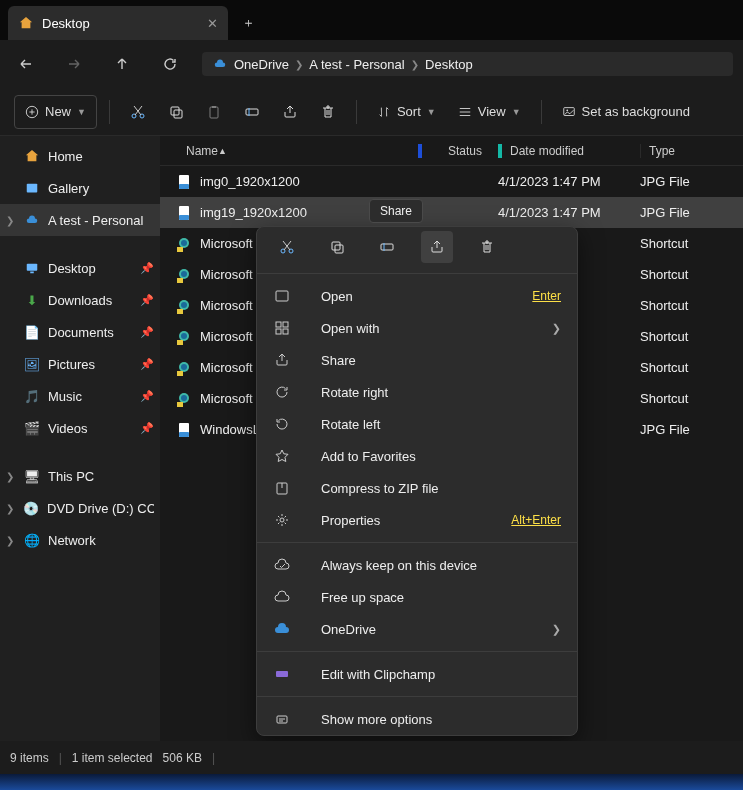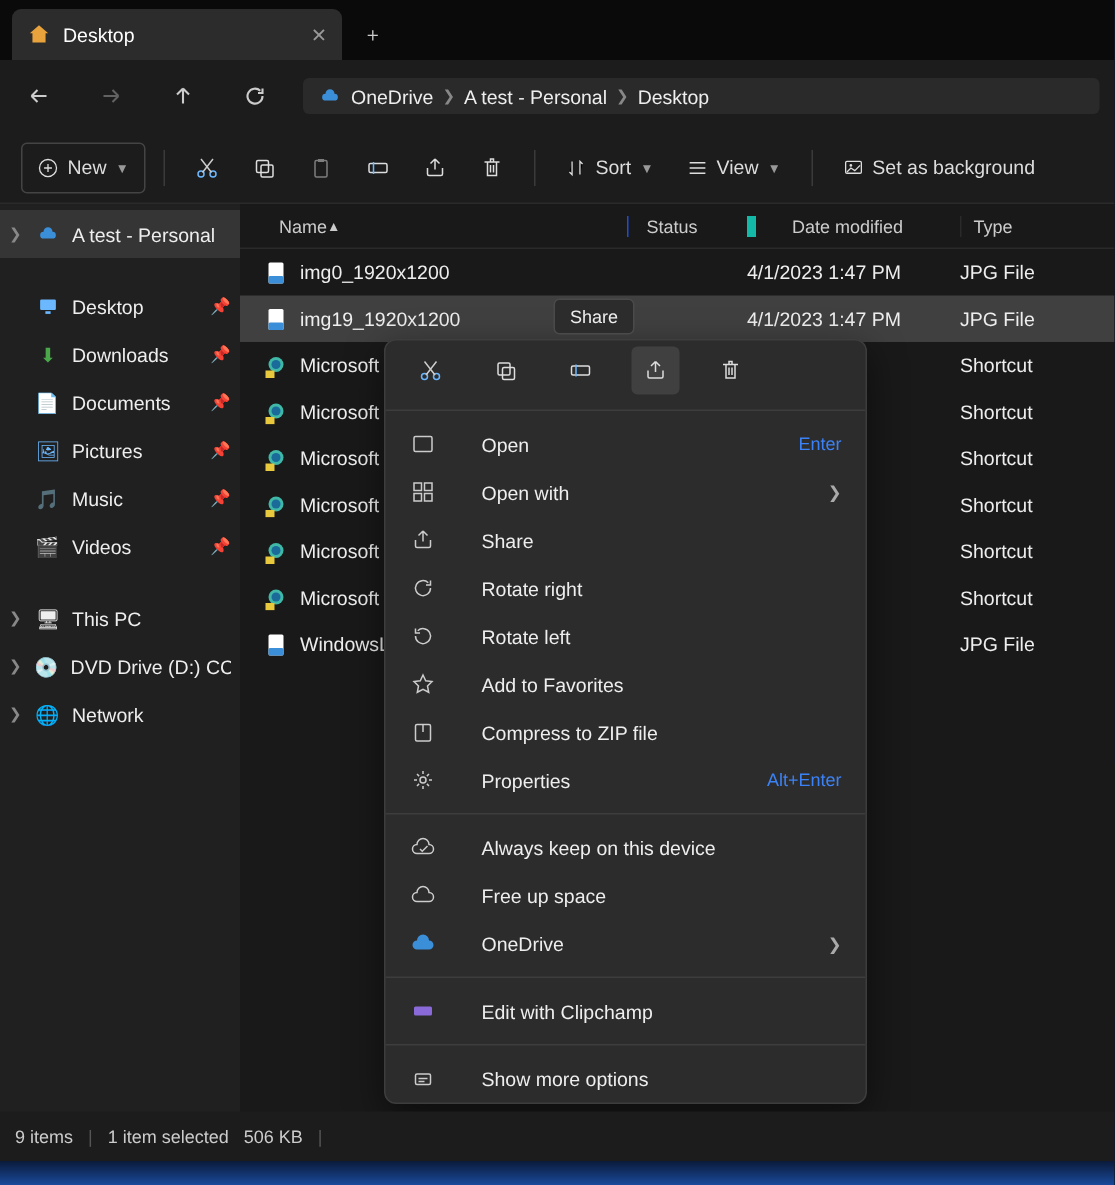--- a/index.html
+++ b/index.html
@@ -32,22 +32,22 @@
     .sb-item { height: 32px; display: flex; align-items: center; padding: 0 6px; gap: 8px; color: #eee; position: relative; }
     .sb-item.sel { background: #353535; }
     .sb-item .exp { color: #888; font-size: 10px; width: 10px; }
     .sb-item .pin { margin-left: auto; color: #888; font-size: 11px; }
     .sb-spacer { height: 16px; }
     
     
     .filearea { flex: 1; background: #191919; display: flex; flex-direction: column; }
     .cols { height: 30px; display: flex; align-items: center; border-bottom: 1px solid #2a2a2a; color: #ccc; font-size: 12px; }
     .col-name { flex: 0 0 258px; padding-left: 26px; display:flex; align-items:center; }
-    .col-status { flex: 0 0 80px; padding-left: 12px; border-left: 1px solid #1d4ed8; }
-    .col-date { flex: 0 0 142px; padding-left: 24px; border-left: 6px solid #14b8a6; }
+    .col-status { flex: 0 0 80px; padding-left: 26px; border-left: 4px solid #1d4ed8; }
+    .col-date { flex: 0 0 142px; padding-left: 8px; border-left: 4px solid #14b8a6; }
     .col-type { flex: 1; padding-left: 8px; border-left: 1px solid #2a2a2a; }
     .row { height: 31px; display: flex; align-items: center; font-size: 13px; color: #eee; }
     .row.sel { background: #404040; }
     .row .c-name { flex: 0 0 258px; padding-left: 16px; display: flex; gap: 8px; white-space: nowrap; overflow: hidden; }
     .row .c-status { flex: 0 0 80px; }
     .row .c-date { flex: 0 0 142px; }
     .row .c-type { flex: 1; }
     
     
     .statusbar { height: 33px; background: #1c1c1c; display: flex; align-items: center; padding: 0 10px; color: #ccc; font-size: 12px; gap: 10px; position: absolute; bottom: 16px; left: 0; right: 0;}
@@ -56,21 +56,21 @@
     
     .taskglow { position: absolute; bottom: 0; left: 0; right: 0; height: 16px; background: linear-gradient(to top, #1a4a9a, transparent); }
     
     
     .ctx { position: absolute; left: 256px; top: 226px; width: 322px; background: #2c2c2c; border: 1px solid #3d3d3d; border-radius: 8px; box-shadow: 0 8px 24px rgba(0,0,0,0.5); overflow: hidden; }
     .ctx-icons { height: 40px; display: flex; align-items: center; padding: 0 14px; gap: 18px; }
     .ctx-iconbtn { width: 32px; height: 32px; display: flex; align-items: center; justify-content: center; color: #ddd; border-radius: 4px; }
     .ctx-iconbtn.hl { background: #404040; }
     .ctx-sep { height: 1px; background: #3d3d3d; margin: 6px 0; }
     .ctx-item { height: 32px; display: flex; align-items: center; padding: 0 16px; gap: 30px; color: #eee; }
-    .ctx-item .shortcut { margin-left: auto; color: #3b82f6; font-size: 12px; }
+    .ctx-item .shortcut { margin-left: auto; color: #fde047; font-size: 12px; text-decoration: underline; }
     .ctx-item .arrow { margin-left: auto; color: #aaa; font-size: 11px; }
     
     
     .tooltip { position: absolute; left: 369px; top: 199px; background: #2c2c2c; border: 1px solid #4a4a4a; border-radius: 4px; padding: 4px 10px; font-size: 12px; color: #eee; z-index: 10; }
     
     
     .ico { width: 16px; height: 16px; display: inline-flex; align-items: center; justify-content: center; flex-shrink: 0; }
     .cico { width: 18px; height: 18px; display: inline-flex; align-items: center; justify-content: center; flex-shrink: 0; color:#ccc;}
     .clr-orange { color: #e8a33d; }
     .clr-blue { color: #3a8fd8; }
@@ -197,20 +197,38 @@
         <rect x="2" y="3" width="12" height="9" stroke="currentColor" fill="none" rx="1"></rect>
         <circle cx="6" cy="6" r="1" fill="currentColor"></circle>
         <path stroke="currentColor" fill="none" d="M3 11l3-3 3 2 4-4"></path>
       </svg>
     <span>Set as background</span>
   </div>
 </div>
 
 <div class="main">
   <div class="sidebar">
+    <div class="sb-item">
+        <span class="exp"></span>
+        <span class="ico clr-orange">
+          <svg viewBox="0 0 16 16" width="14" height="14">
+            <path fill="currentColor" d="M8 1l7 6h-2v7H3V7H1z"></path>
+          </svg>
+        </span>
+        <span>Home</span>
+      </div>
+    <div class="sb-item">
+        <span class="exp"></span>
+        <span class="ico clr-ltblue">
+          <svg viewBox="0 0 16 16" width="14" height="14">
+            <rect x="2" y="3" width="12" height="10" fill="currentColor" rx="1"></rect>
+          </svg>
+        </span>
+        <span>Gallery</span>
+      </div>
     <div class="sb-item sel">
         <span class="exp">❯</span>
         <span class="ico clr-blue">
           <svg viewBox="0 0 16 16" width="14" height="12">
             <path fill="currentColor" d="M4 12a3 3 0 010-6 4 4 0 018 0 3 3 0 010 6z"></path>
           </svg>
         </span>
         <span style="white-space:nowrap;overflow:hidden">A test - Personal</span>
       </div>
     <div class="sb-spacer"></div>

